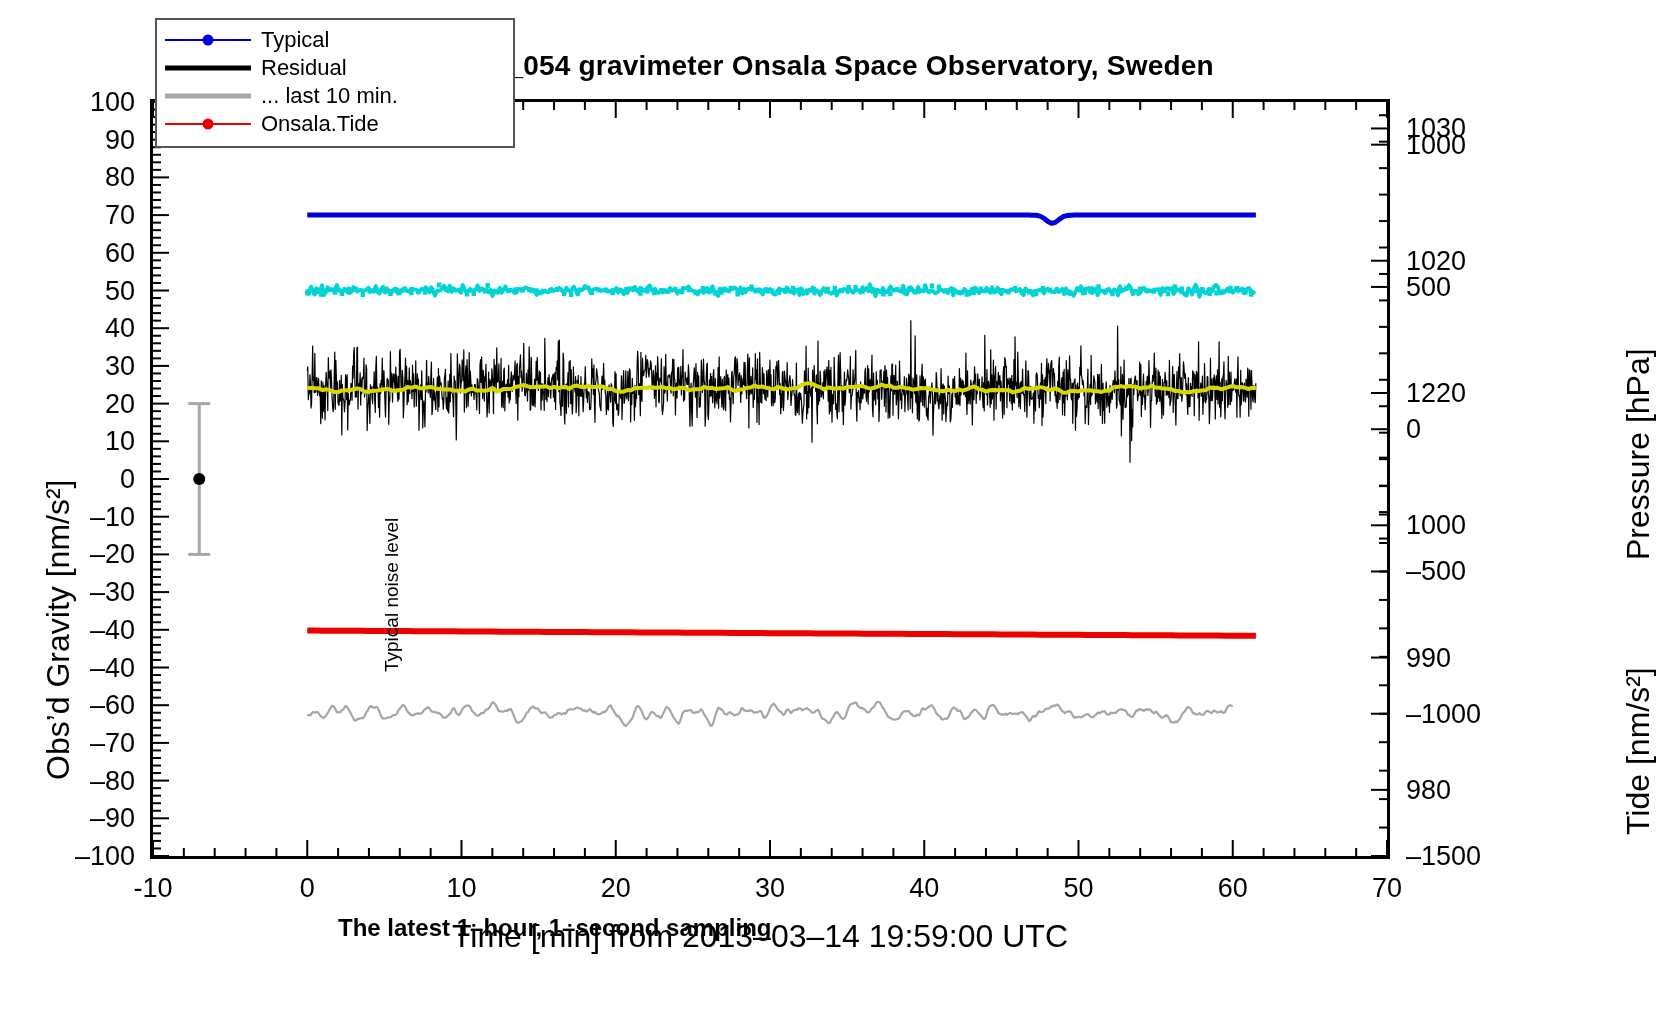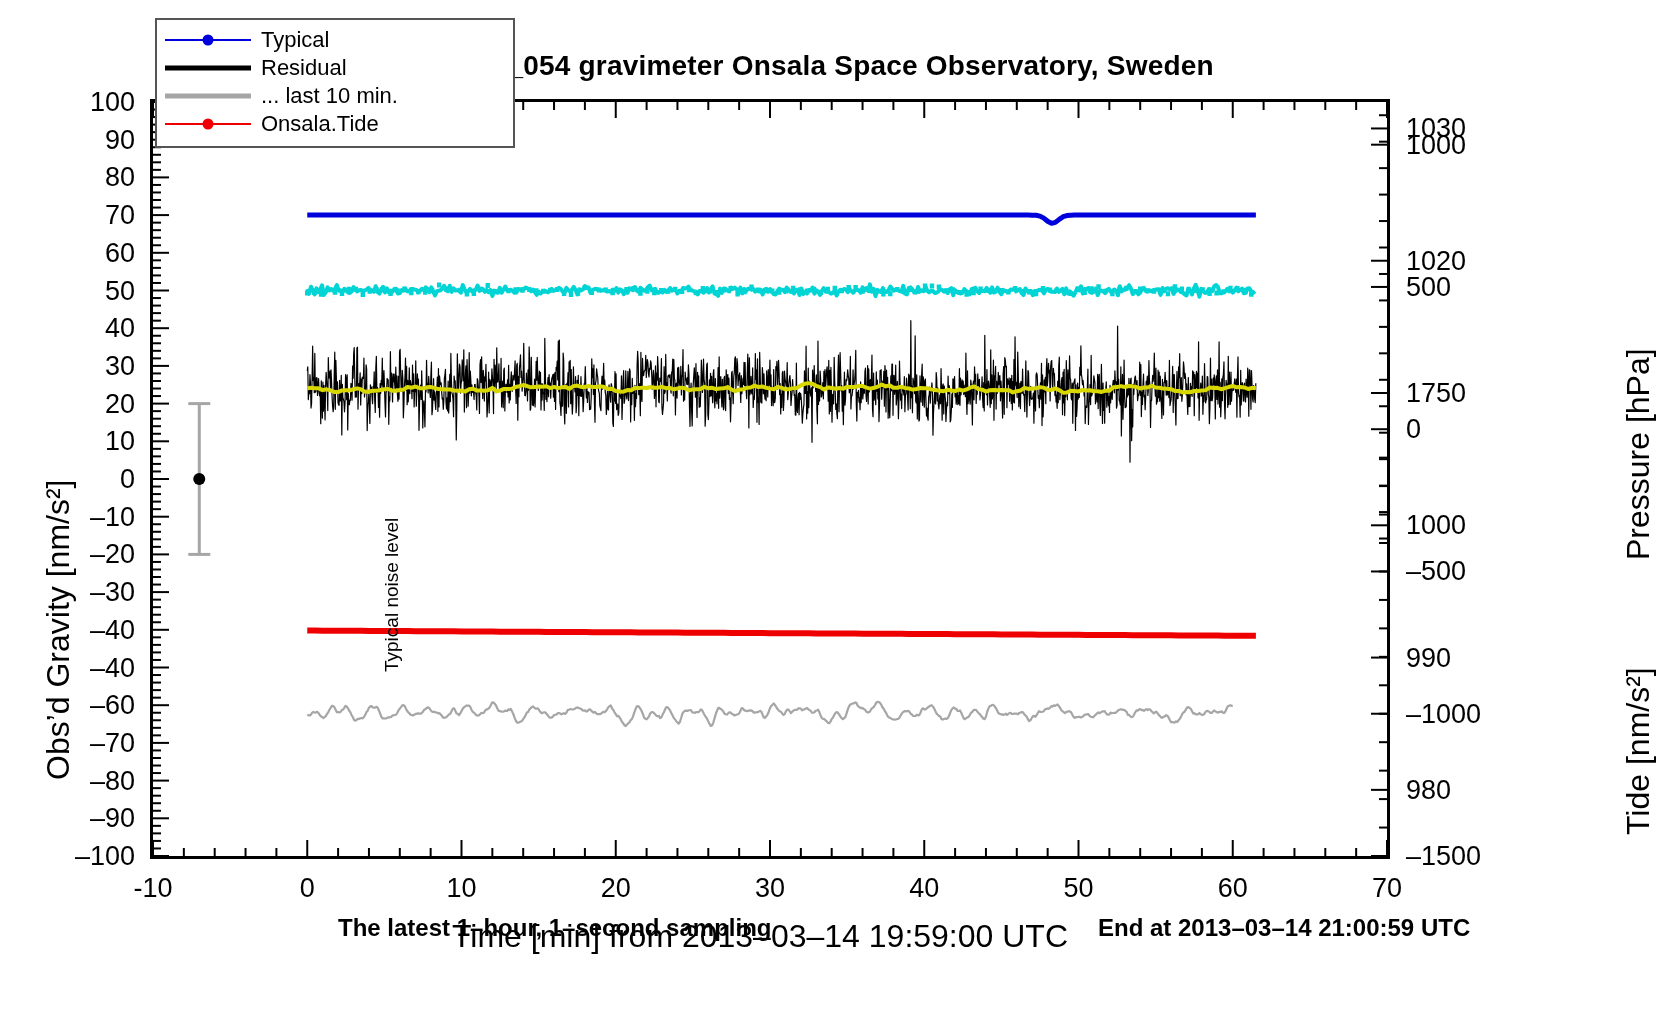--- a/index.html
+++ b/index.html
@@ -121,21 +121,21 @@
       <div class="tick-label tl-left" style="left: 30px; width: 105px; top: 667.5px;">–40</div>
       <div class="tick-label tl-left" style="left: 30px; width: 105px; top: 705.2px;">–60</div>
       <div class="tick-label tl-left" style="left: 30px; width: 105px; top: 742.9px;">–70</div>
       <div class="tick-label tl-left" style="left: 30px; width: 105px; top: 780.6px;">–80</div>
       <div class="tick-label tl-left" style="left: 30px; width: 105px; top: 818.3px;">–90</div>
       <div class="tick-label tl-left" style="left: 30px; width: 105px; top: 856px;">–100</div>
     </div>
   <div id="ticks-right-pressure">
       <div class="tick-label tl-right" style="left: 1406px; width: 120px; top: 128.456px;">1030</div>
       <div class="tick-label tl-right" style="left: 1406px; width: 120px; top: 260.737px;">1020</div>
-      <div class="tick-label tl-right" style="left: 1406px; width: 120px; top: 393.018px;">1750</div>
+      <div class="tick-label tl-right" style="left: 1406px; width: 120px; top: 393.018px;">1220</div>
       <div class="tick-label tl-right" style="left: 1406px; width: 120px; top: 525.298px;">1000</div>
       <div class="tick-label tl-right" style="left: 1406px; width: 120px; top: 657.579px;">990</div>
       <div class="tick-label tl-right" style="left: 1406px; width: 120px; top: 789.86px;">980</div>
     </div>
   <div id="ticks-right-tide">
       <div class="tick-label tl-right" style="left: 1406px; width: 120px; top: 144.679px;">1000</div>
       <div class="tick-label tl-right" style="left: 1406px; width: 120px; top: 286.943px;">500</div>
       <div class="tick-label tl-right" style="left: 1406px; width: 120px; top: 429.208px;">0</div>
       <div class="tick-label tl-right" style="left: 1406px; width: 120px; top: 571.472px;">–500</div>
       <div class="tick-label tl-right" style="left: 1406px; width: 120px; top: 713.736px;">–1000</div>
@@ -395,21 +395,20 @@
         </g>
       <g id="g-noise">
           <line x1="46.275" y1="301.6" x2="46.275" y2="452.4" stroke="#a6a6a6" stroke-width="3" vector-effect="non-scaling-stroke"></line>
           <line x1="35.275" y1="301.6" x2="57.275" y2="301.6" stroke="#a6a6a6" stroke-width="3" vector-effect="non-scaling-stroke"></line>
           <line x1="35.275" y1="452.4" x2="57.275" y2="452.4" stroke="#a6a6a6" stroke-width="3" vector-effect="non-scaling-stroke"></line>
           <circle cx="46.275" cy="377" r="6" fill="#000"></circle>
         </g>
     </svg>
 
     <div class="plot-note" id="note-sampling">The latest 1–hour, 1–second sampling</div>
-    <div class="plot-note" id="note-end">End at 2013–03–14 21:00:59 UTC</div>
     <div id="noise-label">Typical noise level</div>
   </div>
 
   <div id="legend">
       <div class="legend-row">
         <span class="legend-key">
           <span class="lk-line" style="height: 2px; background: rgb(0, 0, 221);"></span>
           <span class="lk-dot" style="background: rgb(0, 0, 221);"></span>
         </span>
         <span class="legend-text">Typical</span>

